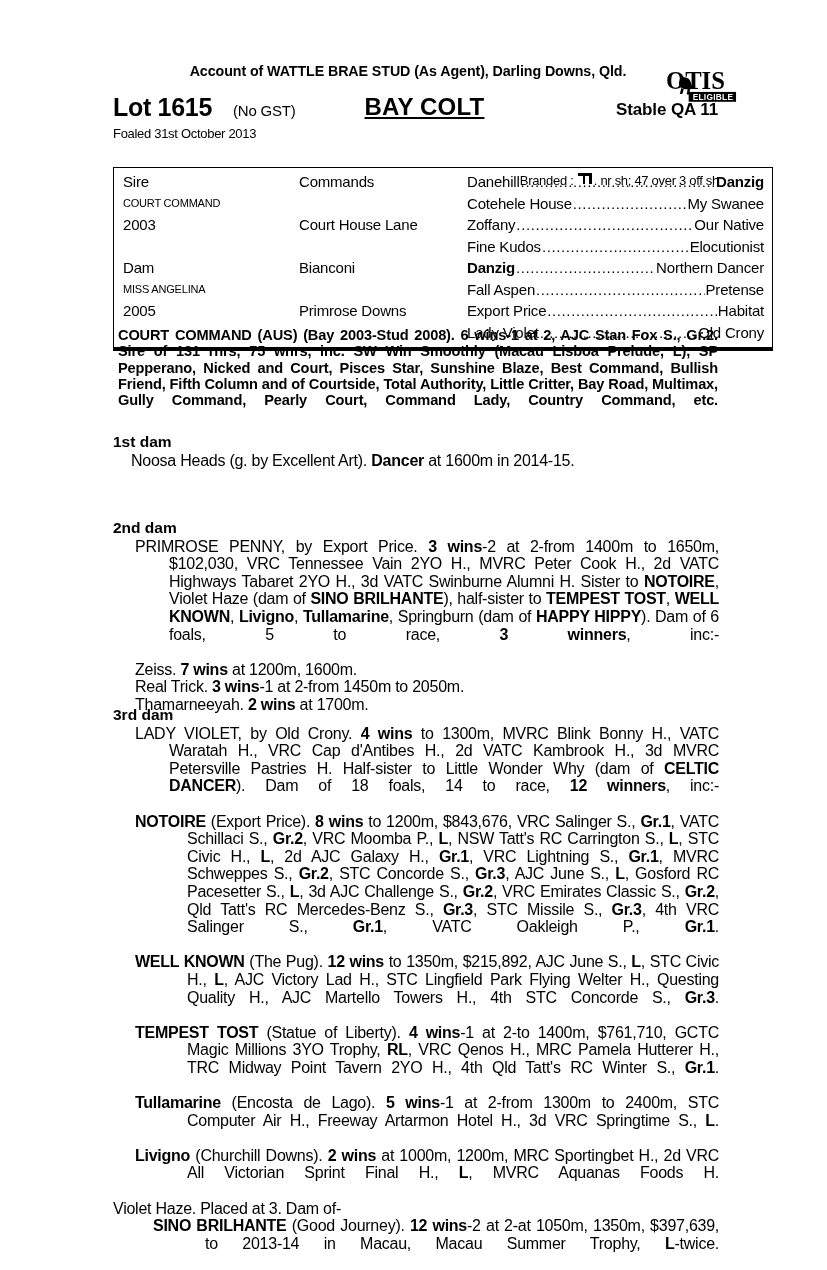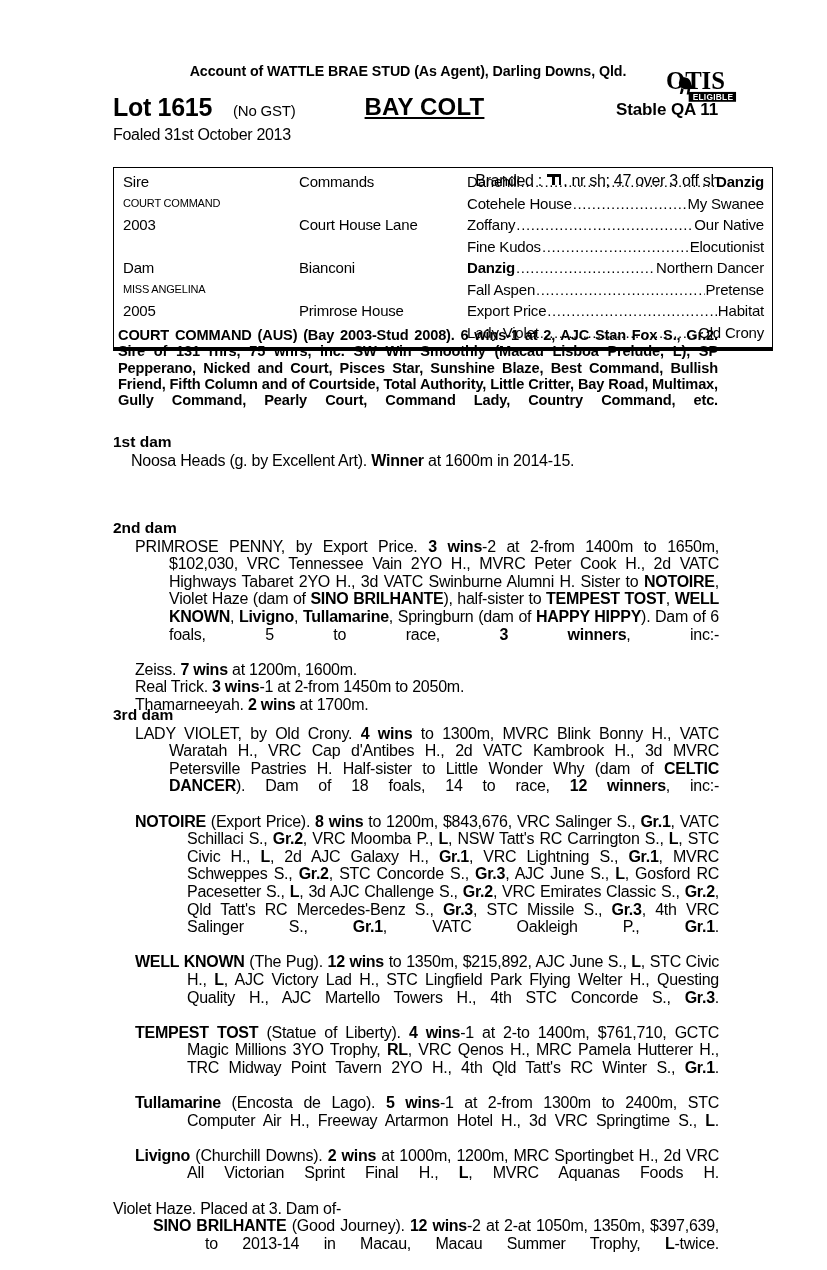--- a/index.html
+++ b/index.html
@@ -91,21 +91,21 @@
     font-size: 17px;
     font-weight: bold;
     letter-spacing: -0.1px;
     white-space: nowrap;
   }
 
   .foaled-row {
     position: relative;
     margin-top: 4px;
     height: 24px;
-    font-size: 16px;
+    font-size: 13px;
   }
   .foaled-left {
     position: absolute;
     left: 113px;
     top: 0;
     letter-spacing: -0.3px;
     white-space: nowrap;
   }
   .branded-right {
     position: absolute;
@@ -318,21 +318,21 @@
         <div class="ped-c1 ped-name">MISS ANGELINA</div>
         <div class="ped-c2"></div>
         <div class="ped-c3">
           <span class="gp">Fall Aspen</span>
           <span class="leader">..........................................................................................</span>
           <span class="ggp">Pretense</span>
         </div>
       </div>
       <div class="ped-row">
         <div class="ped-c1">2005</div>
-        <div class="ped-c2">Primrose House</div>
+        <div class="ped-c2">Primrose Downs</div>
         <div class="ped-c3">
           <span class="gp">Export Price</span>
           <span class="leader">..........................................................................................</span>
           <span class="ggp">Habitat</span>
         </div>
       </div>
       <div class="ped-row">
         <div class="ped-c1"></div>
         <div class="ped-c2"></div>
         <div class="ped-c3">
@@ -341,21 +341,21 @@
           <span class="ggp">Old Crony</span>
         </div>
       </div>
     </div>
 
   <div class="sire-para">COURT COMMAND (AUS) (Bay 2003-Stud 2008). 6 wins-1 at 2, AJC Stan Fox S., Gr.2. Sire of 131 rnrs, 75 wnrs, inc. SW Win Smoothly (Macau Lisboa Prelude, L), SP Pepperano, Nicked and Court, Pisces Star, Sunshine Blaze, Best Command, Bullish Friend, Fifth Column and of Courtside, Total Authority, Little Critter, Bay Road, Multimax, Gully Command, Pearly Court, Command Lady, Country Command, etc.</div>
 
   <div class="section sec-1st">
     <div class="sec-head">1st dam</div>
     <div class="para nojust ind-b">
-      <span>Noosa Heads (g. by Excellent Art). </span><span class="bold">Winner</span><span> at 1600m in 2014-15.</span>
+      <span>Noosa Heads (g. by Excellent Art). </span><span class="bold">Dancer</span><span> at 1600m in 2014-15.</span>
     </div>
   </div>
 
   <div class="section sec-2nd">
     <div class="sec-head">2nd dam</div>
     <div class="para hang2" id="dam2-main"><span>PRIMROSE PENNY, by Export Price. </span><span class="bold">3 wins</span><span>-2 at 2-from 1400m to 1650m, $102,030, VRC Tennessee Vain 2YO H., MVRC Peter Cook H., 2d VATC Highways Tabaret 2YO H., 3d VATC Swinburne Alumni H. Sister to </span><span class="bold">NOTOIRE</span><span>, Violet Haze (dam of </span><span class="bold">SINO BRILHANTE</span><span>), half-sister to </span><span class="bold">TEMPEST TOST</span><span>, </span><span class="bold">WELL KNOWN</span><span>, </span><span class="bold">Livigno</span><span>, </span><span class="bold">Tullamarine</span><span>, Springburn (dam of </span><span class="bold">HAPPY HIPPY</span><span>). Dam of 6 foals, 5 to race, </span><span class="bold">3 winners</span><span>, inc:-</span></div>
     <div id="dam2-progeny">
         <div class="para nojust ind-c"><span>Zeiss. </span><span class="bold">7 wins</span><span> at 1200m, 1600m.</span></div>
         <div class="para nojust ind-c"><span>Real Trick. </span><span class="bold">3 wins</span><span>-1 at 2-from 1450m to 2050m.</span></div>
         <div class="para nojust ind-c"><span>Thamarneeyah. </span><span class="bold">2 wins</span><span> at 1700m.</span></div>

